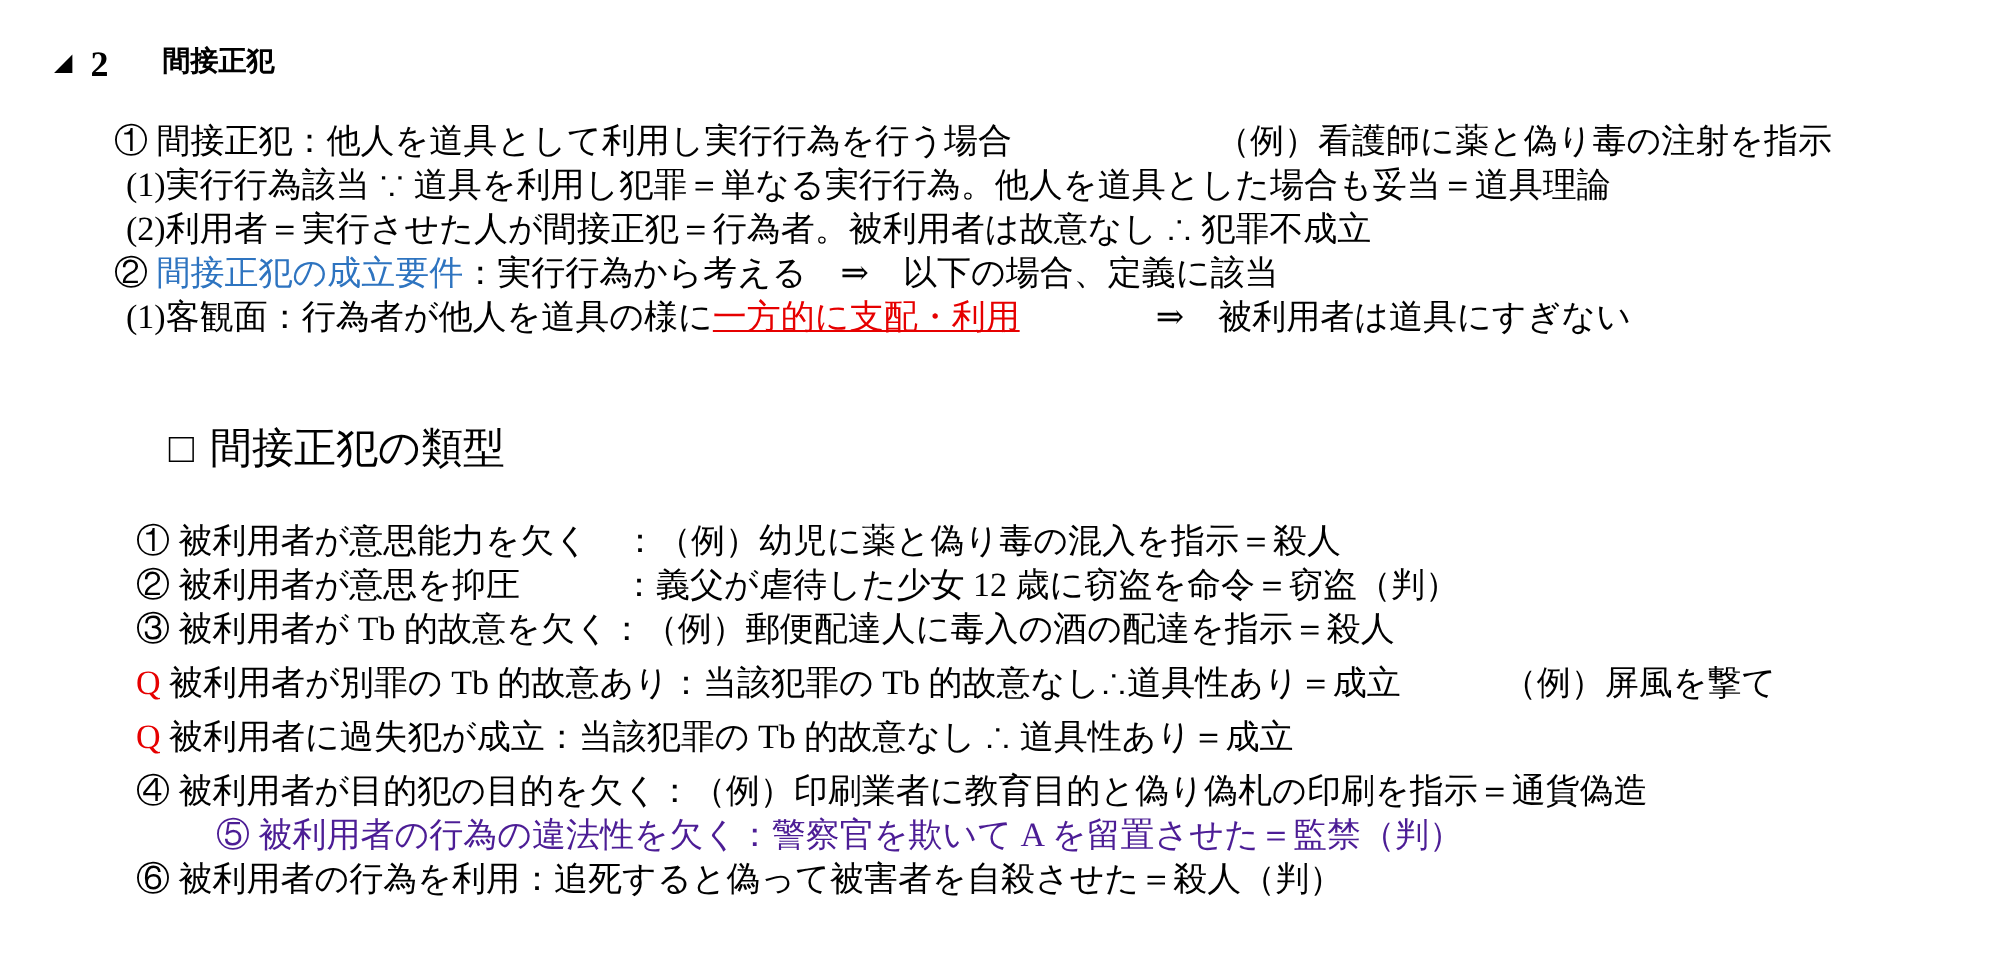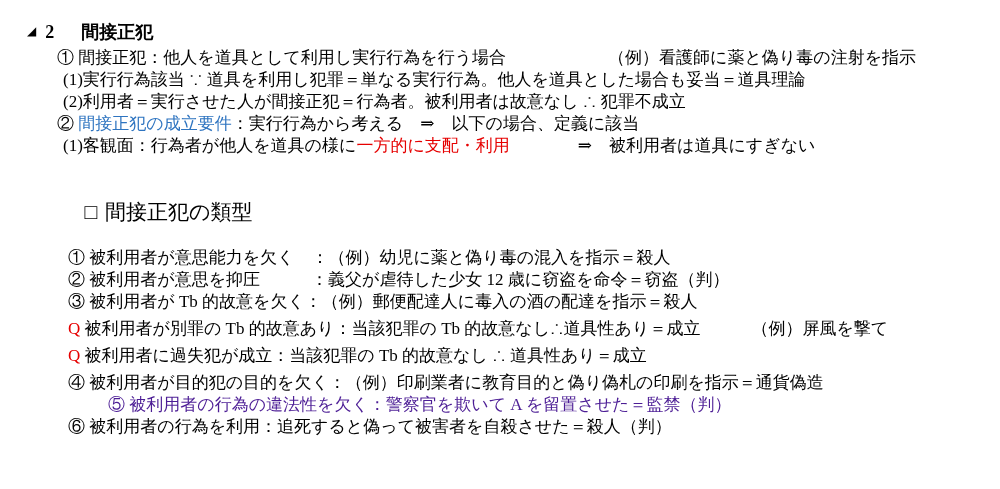--- a/index.html
+++ b/index.html
@@ -18,33 +18,33 @@
     padding-left:27px;
     font-weight:bold;font-size:18px;line-height:24px;
   }
   .tri{
     font-size:12px;
     margin-right:9px;
     transform:translateY(-1px);
     font-family:"DejaVu Sans",sans-serif;
   }
   .hnum{font-size:18px;}
-  .htitle{margin-left:27px;font-size:18px;text-align:right;}
+  .htitle{margin-left:27px;font-size:14px;text-align:right;}
 
   .line{
     font-size:17px;
     line-height:22px;
     white-space:pre;
   }
   .ind-item{padding-left:57px;}
   .ind-sub{padding-left:63px;}
   .ind-type{padding-left:68px;}
   .gap{margin-top:5px;}
 
-  #section1{margin-top:3px;}
+  #section1{margin-top:16px;}
 
   .s2head{
     margin-top:24px;
     padding-left:34px;
     font-size:21px;line-height:22px;
     white-space:pre;
     font-family:Liberation Mono, monospace;
   }
   .s2head .bullet{margin-right:8px;}
   #section2{margin-top:0px;}
@@ -58,21 +58,21 @@
     <span class="tri">◢</span>
     <span class="hnum">2</span>
     <span class="htitle">間接正犯</span>
   </div>
 
   <div id="section1">
       <div class="line ind-item"><span style="color: rgb(0, 0, 0);">① 間接正犯：他人を道具として利用し実行行為を行う場合　　　　　　（例）看護師に薬と偽り毒の注射を指示</span></div>
       <div class="line ind-sub"><span style="color: rgb(0, 0, 0);">(1)実行行為該当 ∵ 道具を利用し犯罪＝単なる実行行為。他人を道具とした場合も妥当＝道具理論</span></div>
       <div class="line ind-sub"><span style="color: rgb(0, 0, 0);">(2)利用者＝実行させた人が間接正犯＝行為者。被利用者は故意なし ∴ 犯罪不成立</span></div>
       <div class="line ind-item"><span style="color: rgb(0, 0, 0);">② </span><span style="color: rgb(46, 116, 192);">間接正犯の成立要件</span><span style="color: rgb(0, 0, 0);">：実行行為から考える　⇒　以下の場合、定義に該当</span></div>
-      <div class="line ind-sub"><span style="color: rgb(0, 0, 0);">(1)客観面：行為者が他人を道具の様に</span><span style="color: rgb(230, 0, 0);">一方的に支配・利用</span><span style="color: rgb(0, 0, 0);">　　　　⇒　被利用者は道具にすぎない</span></div>
+      <div class="line ind-sub"><span style="color: rgb(0, 0, 0);">(1)客観面：行為者が他人を道具の様に</span><span style="color: rgb(230, 0, 0); text-decoration: underline;">一方的に支配・利用</span><span style="color: rgb(0, 0, 0);">　　　　⇒　被利用者は道具にすぎない</span></div>
     </div>
 
   <div class="s2head">
     <span class="bullet">□</span><span>間接正犯の類型</span>
   </div>
 
   <div id="section2">
       <div class="line ind-type"><span style="color: rgb(0, 0, 0);">① 被利用者が意思能力を欠く　：（例）幼児に薬と偽り毒の混入を指示＝殺人</span></div>
       <div class="line ind-type"><span style="color: rgb(0, 0, 0);">② 被利用者が意思を抑圧　　　：義父が虐待した少女 12 歳に窃盗を命令＝窃盗（判）</span></div>
       <div class="line ind-type"><span style="color: rgb(0, 0, 0);">③ 被利用者が Tb 的故意を欠く：（例）郵便配達人に毒入の酒の配達を指示＝殺人</span></div>

